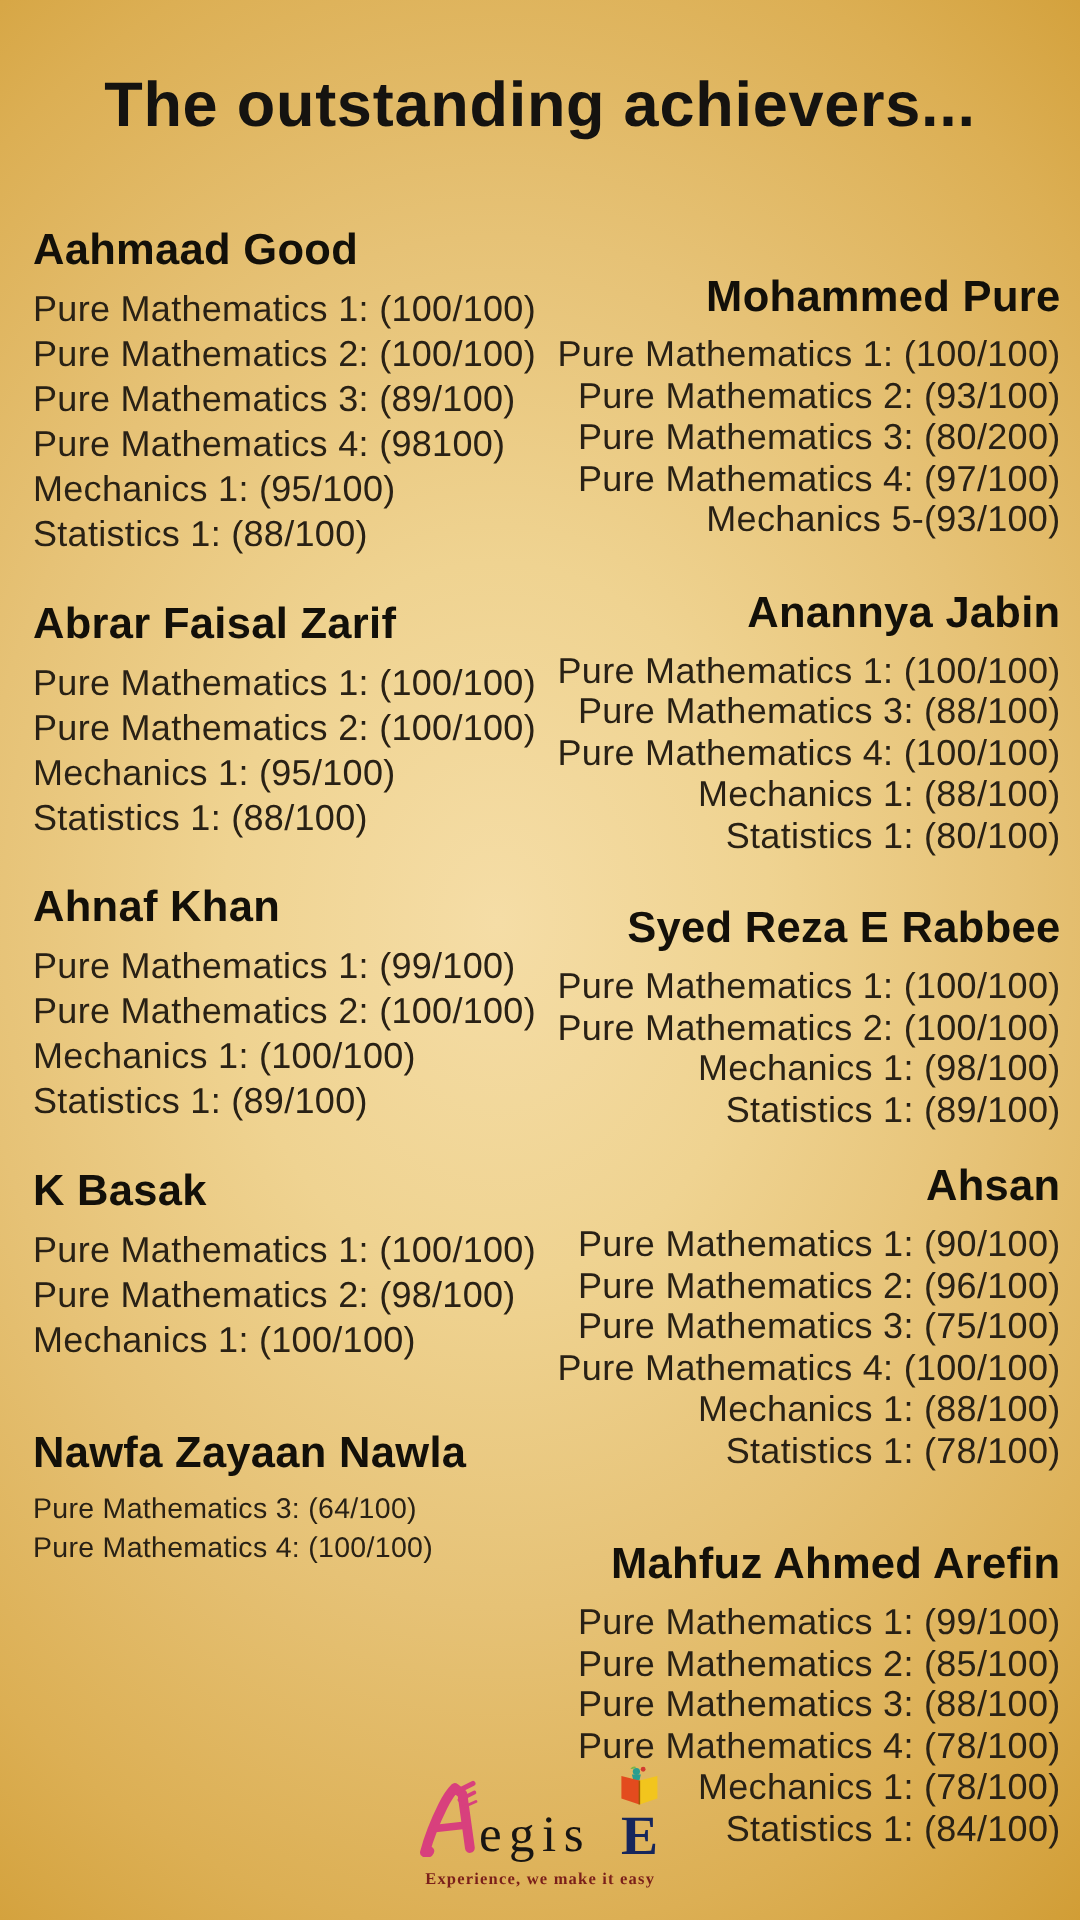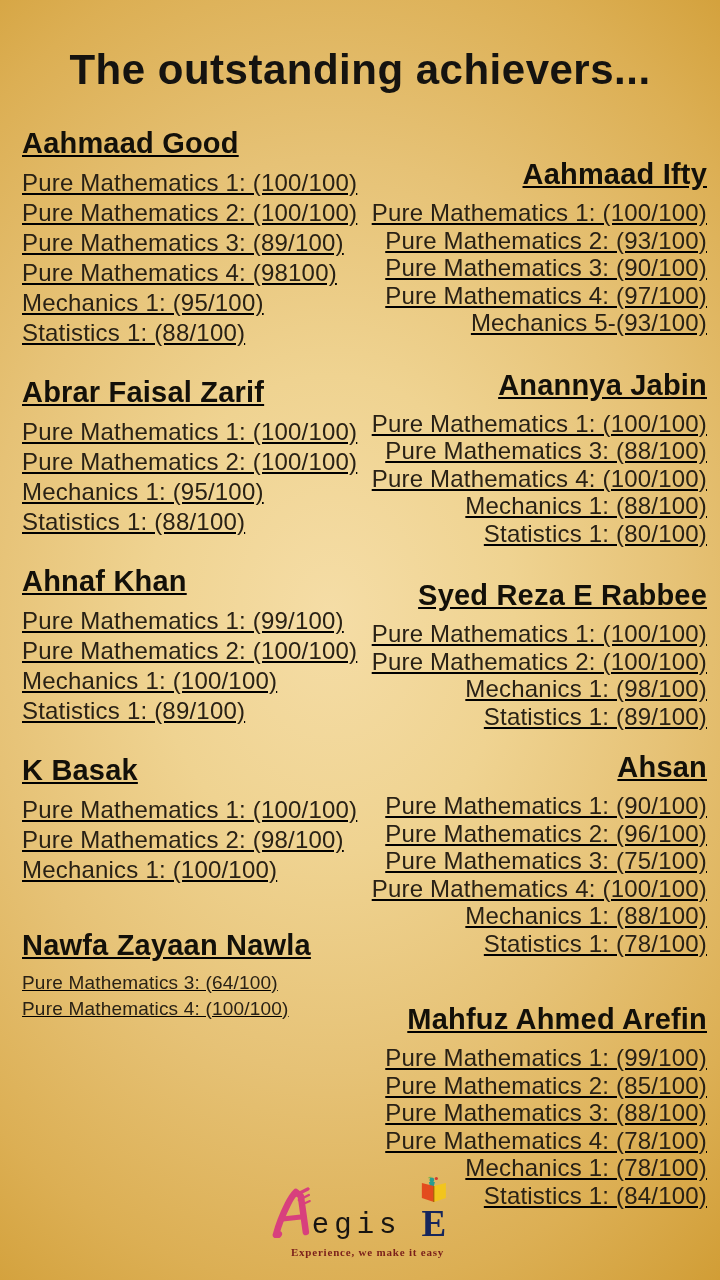--- a/index.html
+++ b/index.html
@@ -13,21 +13,21 @@
       radial-gradient(ellipse 115% 85% at 46% 48%,
         #f5dda6 0%, #efd391 22%, #e6c276 42%,
         #dcaf54 62%, #cf9a30 80%, #c38a1c 100%);
   }
   .title {
     position:absolute; top:46px; left:0; width:720px;
     margin:0; text-align:center;
     font-size:42px; font-weight:600; letter-spacing:0.5px;
     color:#151310;
   }
-  .col { position:absolute; top:126px;text-decoration:underline; }
+  .col { position:absolute; top:150px; }
   .col-left  { left:22px;  width:345px; text-align:left; }
   .col-right { right:13px; width:352px; text-align:right; }
   .student { margin-top:27px; }
   .student:first-child { margin-top:0; }
   .col-right .student { margin-top:31px; }
   .col-right .student:nth-child(4) { margin-top:20px; }
   .col-left  .student:nth-child(5) { margin-top:43px; }
   .col-right .student:nth-child(5) { margin-top:45px; }
   .student-name {
     margin:0 0 8px 0;
@@ -43,23 +43,22 @@
 
   
   .logo {
     position:absolute; left:50%; top:1186px; transform:translateX(-50%);
     text-align:center; white-space:nowrap;
   }
   .logo-row { display:flex; align-items:flex-end; justify-content:center; }
   .serif { font-family:"Liberation Serif", serif; }
   .a-mark { display:inline-block; margin-right:-2px; }
   .logo-word {
-    font-size:29px; color:#181512; letter-spacing:5px; line-height:1;
+    font-size:34px; color:#181512; letter-spacing:5px; line-height:1;
     padding-bottom:2px;
-    font-family:Liberation Mono, monospace;
   }
   .e-wrap { position:relative; display:inline-block; margin-left:20px; }
   .book-icon { position:absolute; left:-3px; top:-29px; }
   .e-letter {
     font-size:37px; font-weight:bold; line-height:1;
     letter-spacing:2px;
   }
   .tagline {
     margin-top:4px; text-align:right; padding-right:4px;
     font-size:11px; font-weight:bold; letter-spacing:0.8px;
@@ -103,24 +102,24 @@
         <div class="score-line">Mechanics 1: (100/100)</div>
       </section>
       <section class="student">
         <h2 class="student-name">Nawfa Zayaan Nawla</h2>
         <div class="score-line">Pure Mathematics 3: (64/100)</div>
         <div class="score-line">Pure Mathematics 4: (100/100)</div>
       </section>
     </div>
   <div class="col col-right">
       <section class="student">
-        <h2 class="student-name">Aahmaad Ifty</h2>
+        <h2 class="student-name">Mohammed Pure</h2>
         <div class="score-line">Pure Mathematics 1: (100/100)</div>
         <div class="score-line">Pure Mathematics 2: (93/100)</div>
-        <div class="score-line">Pure Mathematics 3: (90/100)</div>
+        <div class="score-line">Pure Mathematics 3: (80/200)</div>
         <div class="score-line">Pure Mathematics 4: (97/100)</div>
         <div class="score-line">Mechanics 5-(93/100)</div>
       </section>
       <section class="student">
         <h2 class="student-name">Anannya Jabin</h2>
         <div class="score-line">Pure Mathematics 1: (100/100)</div>
         <div class="score-line">Pure Mathematics 3: (88/100)</div>
         <div class="score-line">Pure Mathematics 4: (100/100)</div>
         <div class="score-line">Mechanics 1: (88/100)</div>
         <div class="score-line">Statistics 1: (80/100)</div>

